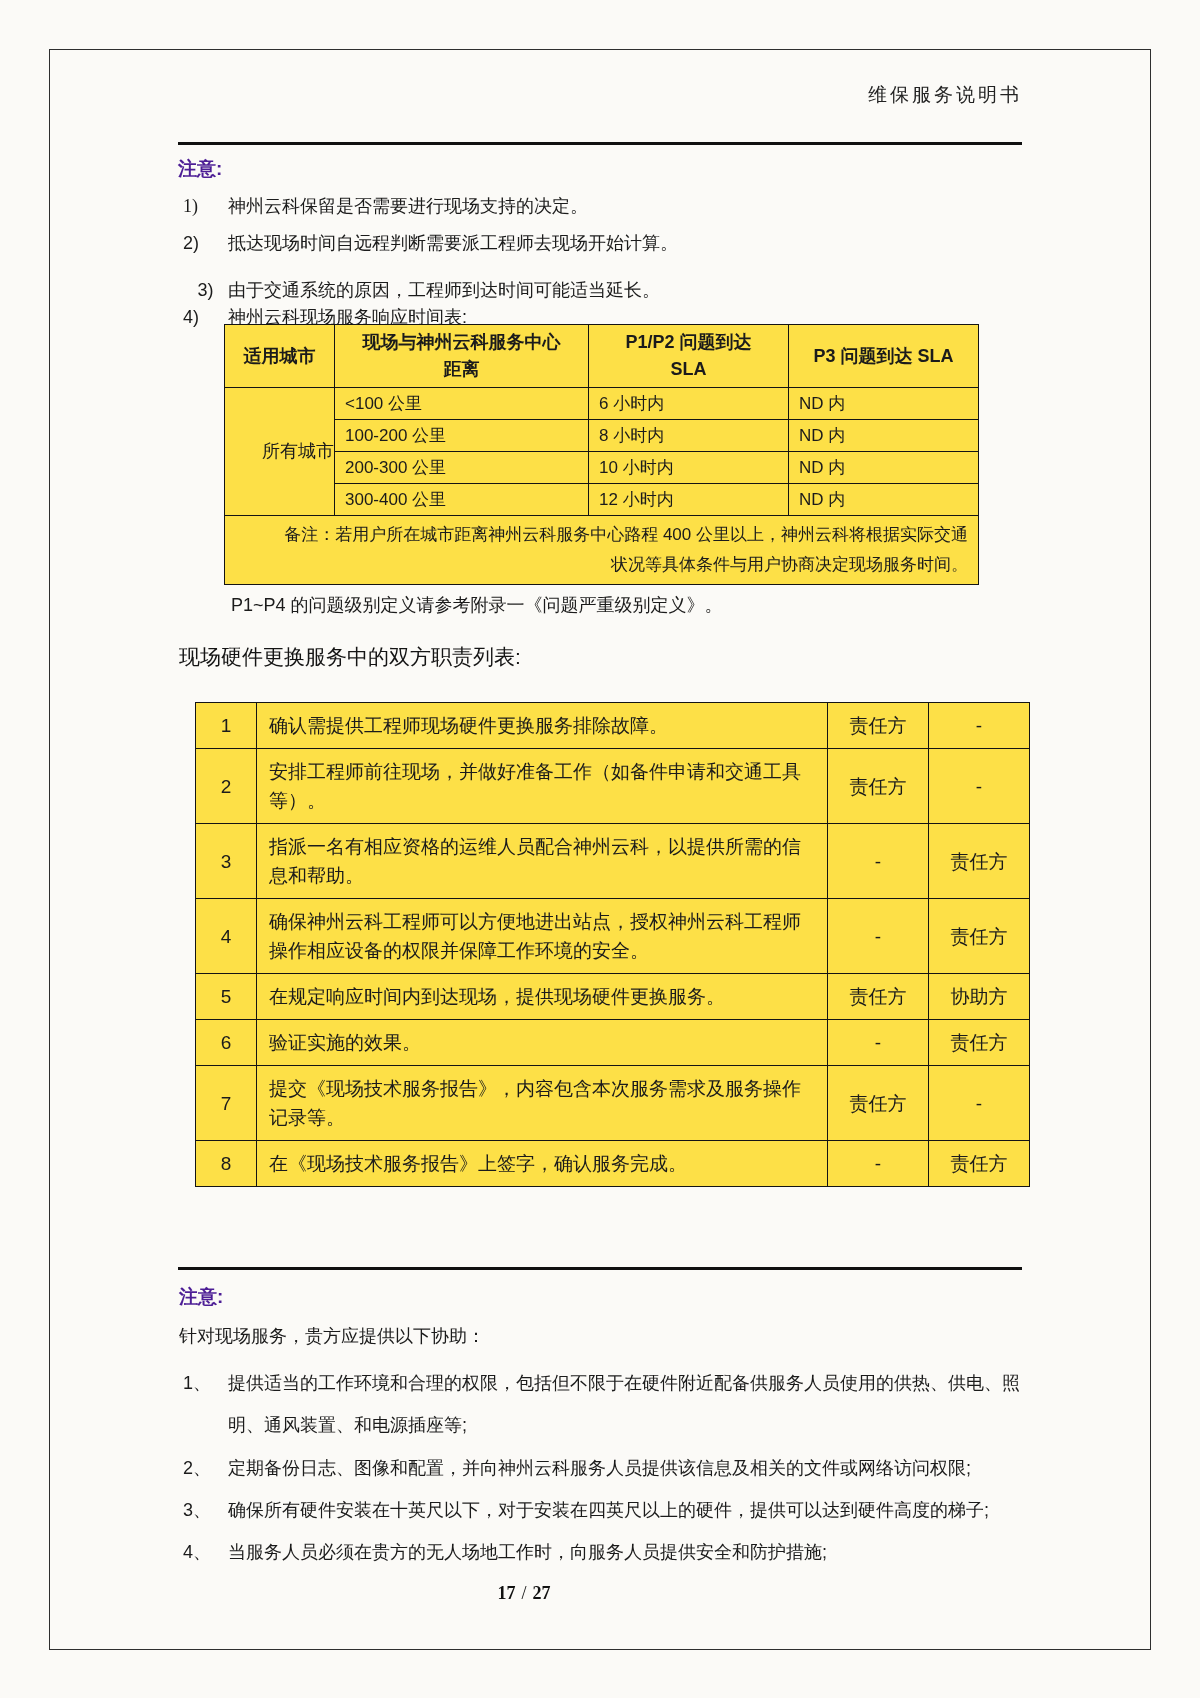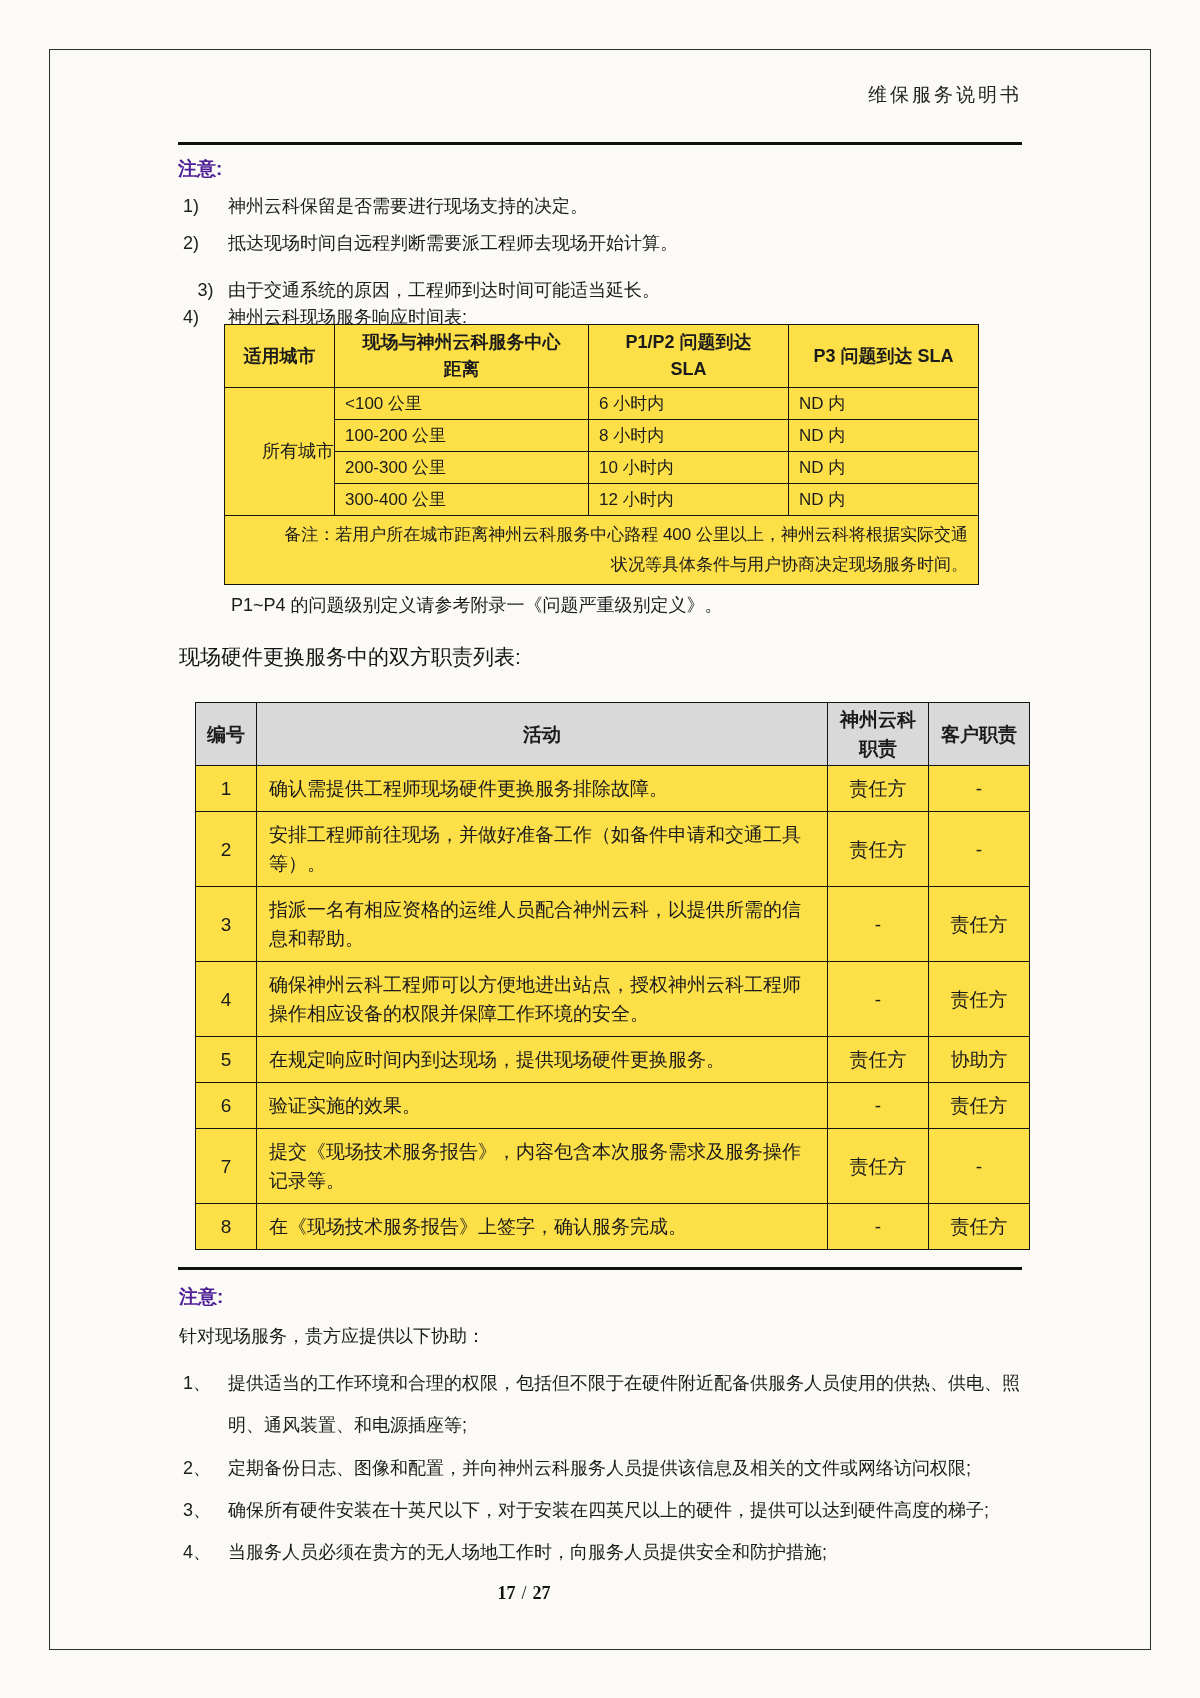--- a/index.html
+++ b/index.html
@@ -22,21 +22,21 @@
   }
   .rule{left:178px;width:844px;height:3px;background:#101010;}
   .rule-1{top:142px;}
   .rule-2{top:1267px;}
   .notice-label{font-size:19px;font-weight:bold;color:#4c1d95;}
   .n1{top:156px;left:178px;}
   .n2{top:1284px;left:179px;}
   .oli{font-size:18px;line-height:28px;color:#1b1b1b;}
   .oli .num{display:inline-block;width:45px;vertical-align:top;}
   .oli .txt{display:inline-block;vertical-align:top;max-width:794px;}
-  .li-1{top:192px;left:183px;}
+  .li-1{top:192px;left:183px;font-family:Liberation Serif, serif;}
   .li-2{top:229px;left:183px;}
   .li-3{top:276px;left:183px;text-align:center;}
   .li-4{top:303px;left:183px;}
   .bli{font-size:18px;line-height:42px;}
   .bli .txt{max-width:794px;}
   .b-1{top:1362px;left:183px;}
   .b-2{top:1447px;left:183px;}
   .b-3{top:1489px;left:183px;}
   .b-4{top:1531px;left:183px;}
   .intro-line{top:1324px;left:179px;font-size:18px;}
@@ -144,27 +144,20 @@
 
 <div class="abs t2">
   <table>
     <colgroup>
         <col style="width:61px">
         <col style="width:571px">
         <col style="width:101px">
         <col style="width:101px">
       </colgroup>
     <tbody>
-        <tr>
-      <th>编号</th>
-      <th>活动</th>
-      <th>神州云科
-职责</th>
-      <th>客户职责</th>
-    </tr>
     <tr>
       <td class="c-num">1</td>
       <td>确认需提供工程师现场硬件更换服务排除故障。</td>
       <td class="c-role">责任方</td>
       <td class="c-role">-</td>
     </tr>
     <tr>
       <td class="c-num">2</td>
       <td>安排工程师前往现场，并做好准备工作（如备件申请和交通工具等）。</td>
       <td class="c-role">责任方</td>

